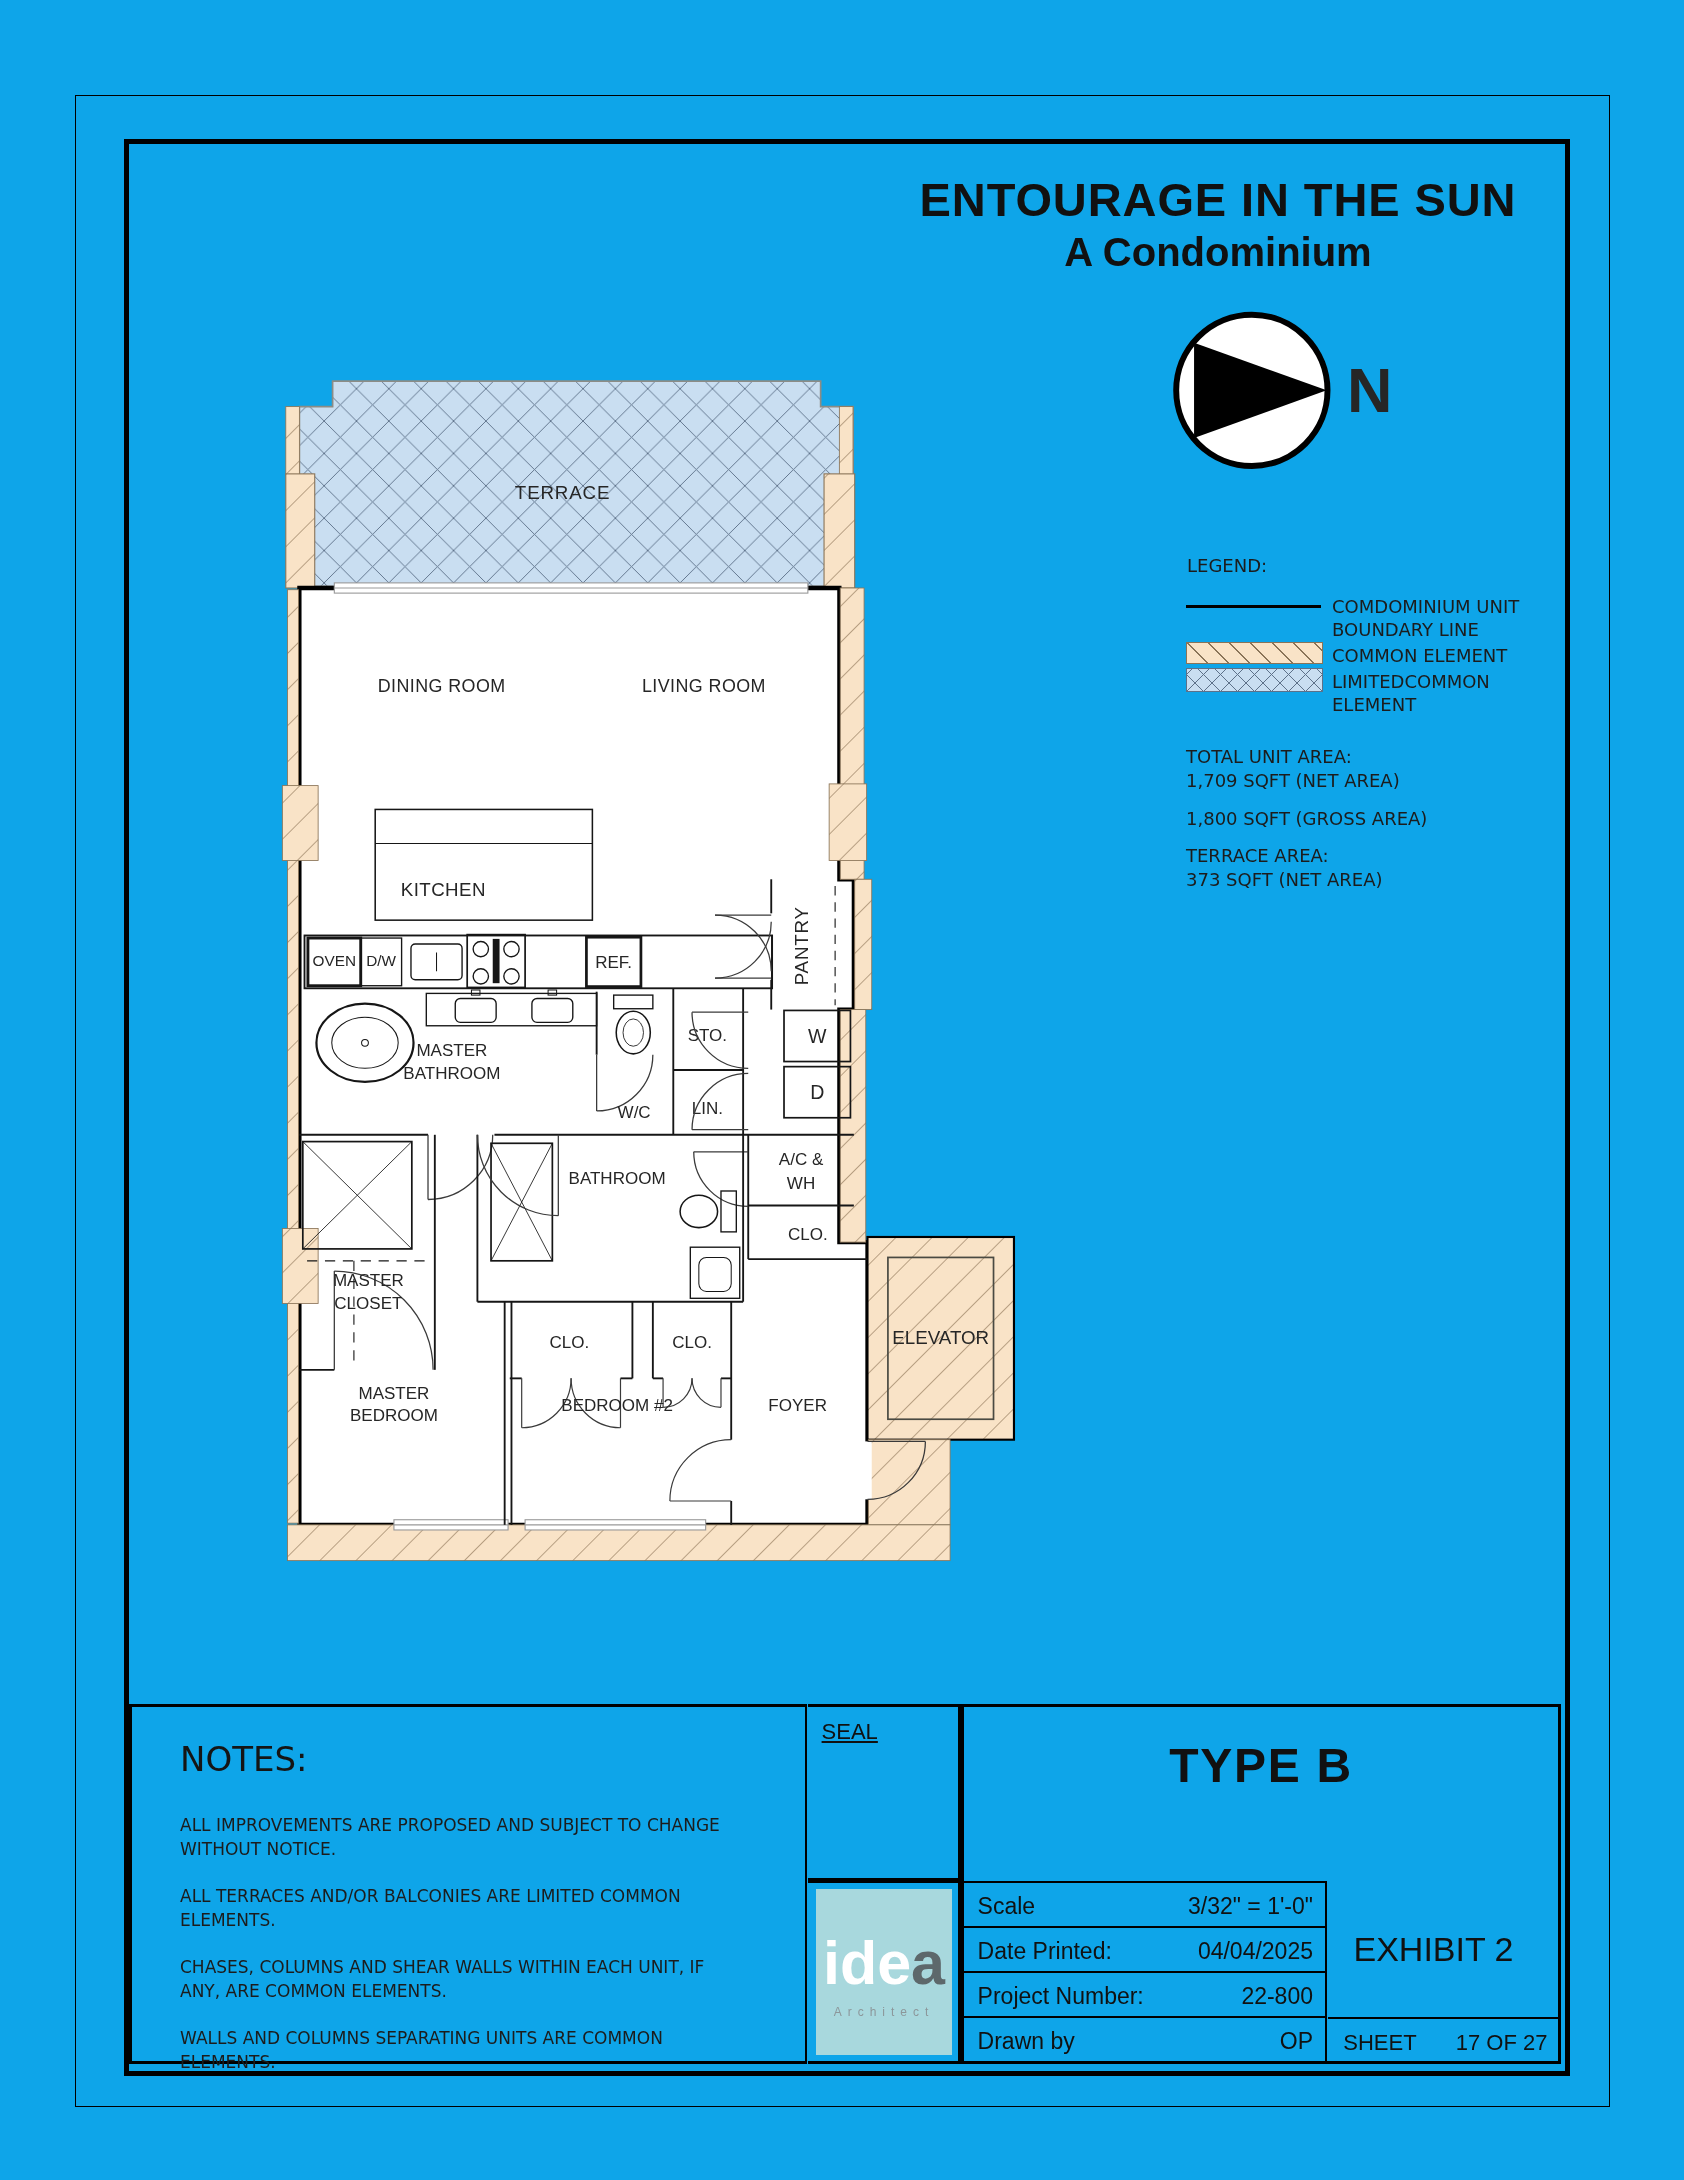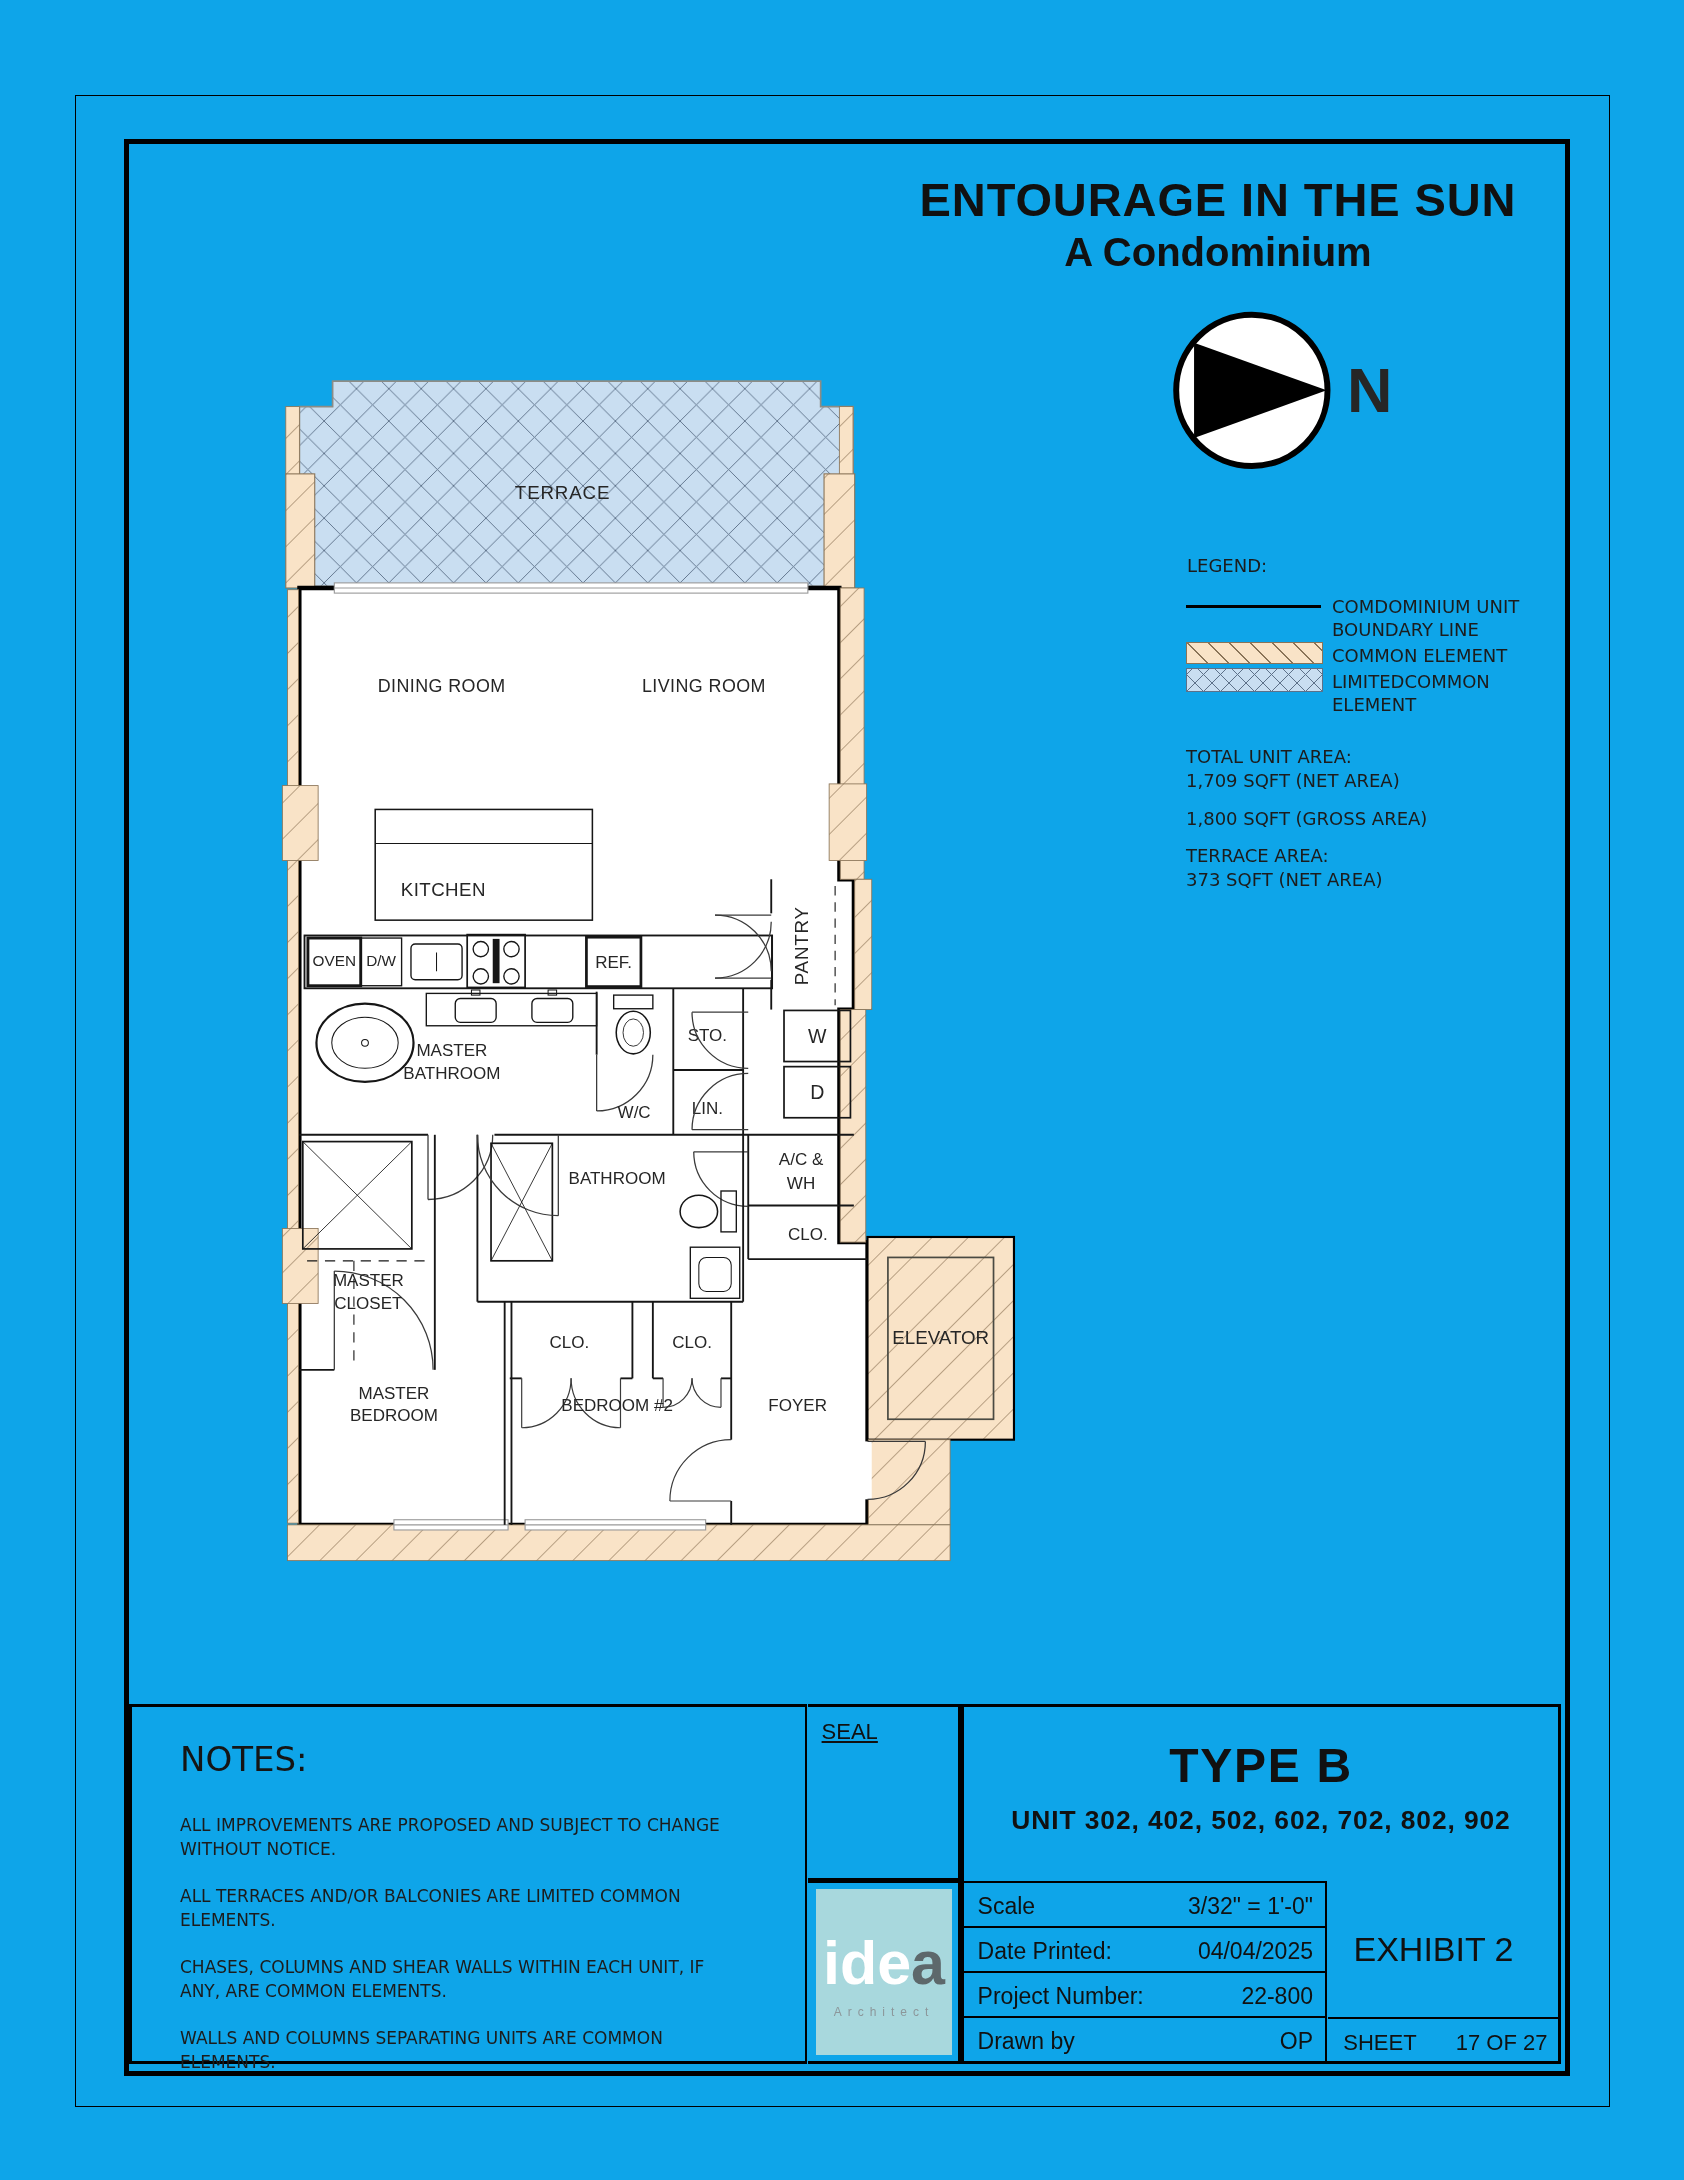--- a/index.html
+++ b/index.html
@@ -315,21 +315,20 @@
 
   <div class="abs logo-box"></div>
   <div class="abs logo-square">
     <div class="logo-word"><span class="ide">ide</span><span class="a">a</span></div>
     <div class="logo-sub">Architect</div>
   </div>
 
   <div class="abs tb-box"></div>
   <div class="abs tb-head">
     <div class="tb-type">TYPE B</div>
-    <div class="tb-units">UNIT 302, 402, 502, 602, 702, 802, 902</div>
   </div>
 
   <div class="tb-row" style="top:1881px;">
     <span class="lbl">Scale</span>
     <span class="val">3/32" = 1'-0"</span>
   </div>
   <div class="tb-row" style="top:1926px;">
     <span class="lbl">Date Printed:</span>
     <span class="val">04/04/2025</span>
   </div>

